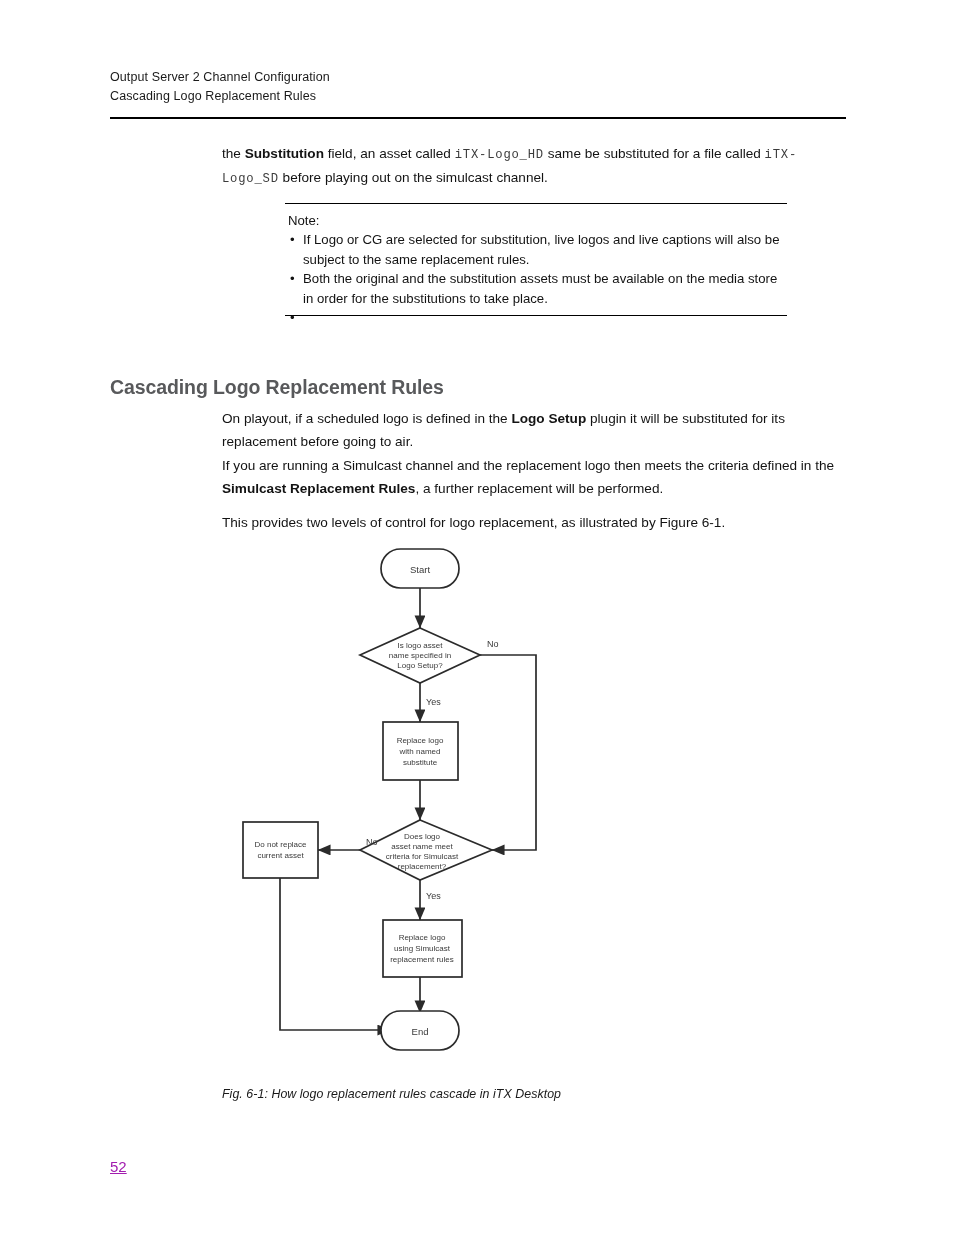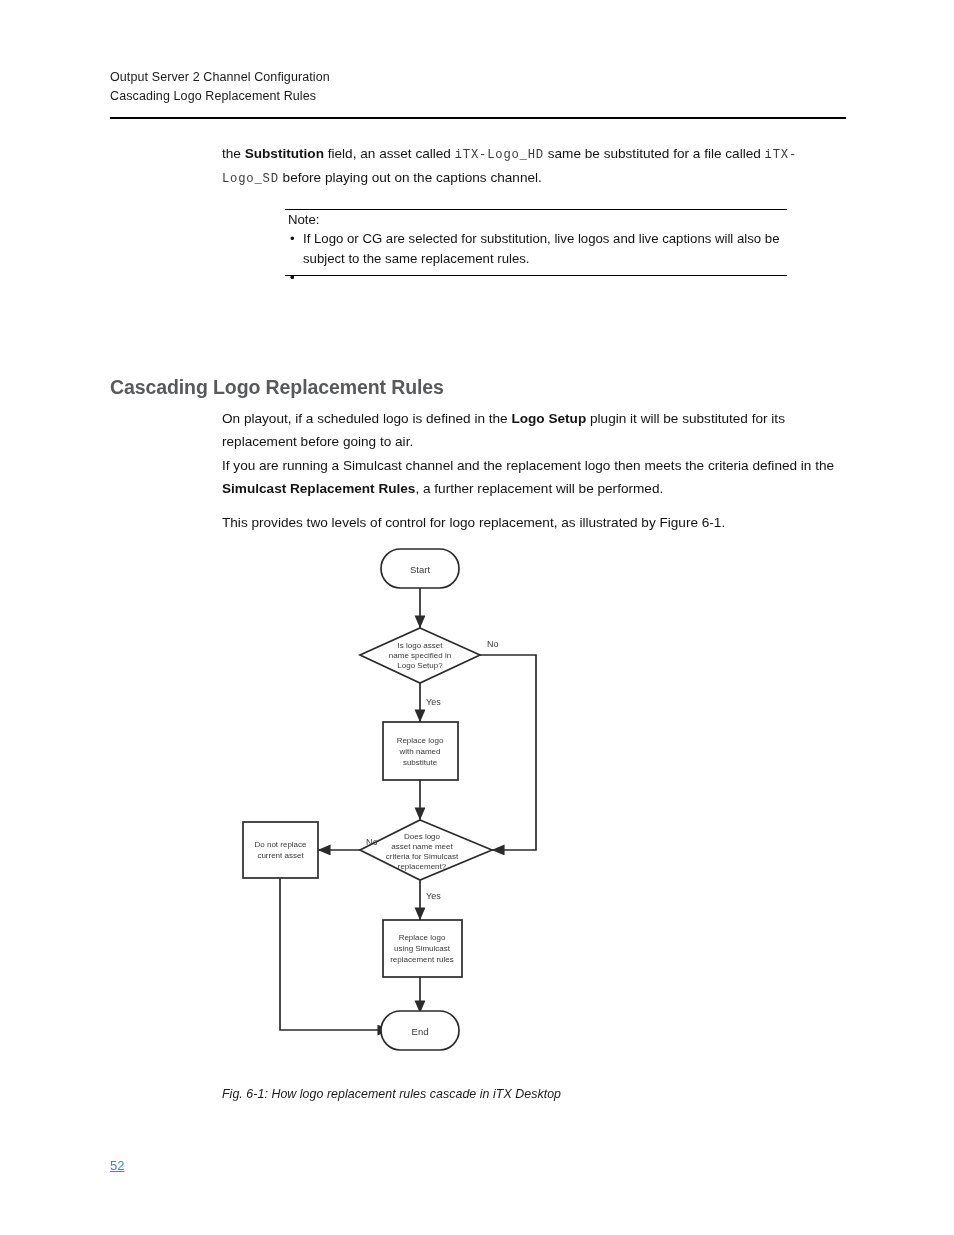--- a/index.html
+++ b/index.html
@@ -60,25 +60,25 @@
     font-family: "Liberation Mono", monospace;
     font-size: 12.2px;
     letter-spacing: 0.8px;
     color: #3b3b3b;
   }
 
   
   .note {
     position: absolute;
     left: 285px;
-    top: 209px;
+    top: 203px;
     width: 502px;
     border-top: 1.6px solid #000;
     border-bottom: 1.6px solid #000;
-    padding: 0 0 7px 0;
+    padding: 7px 0 7px 0;
     box-sizing: content-box;
   }
   .note-title {
     font-size: 13.2px;
     line-height: 19px;
     color: #131313;
     padding-left: 3px;
   }
   .note-list {
     margin: 0;
@@ -143,47 +143,48 @@
     color: #1a1a1a;
     letter-spacing: 0.05px;
     margin-top: 24px;
   }
 
   
   .folio {
     position: absolute;
     left: 110px;
     top: 1158px;
-    font-size: 13px;
-    color: #3b82f6;
+    font-size: 15px;
+    color: #a21caf;
     text-decoration: underline;
   }
 </style>
 </head>
 <body>
 
 <div class="page">
 
   <div class="header">
     <div class="header-line">Output Server 2 Channel Configuration</div>
     <div class="header-line">Cascading Logo Replacement Rules</div>
   </div>
   <div class="header-rule"></div>
 
-  <div class="intro"><span>the </span><b>Substitution</b><span> field, an asset called </span><span class="mono">iTX-Logo_HD</span><span> same be substituted for a file called </span><span class="mono">iTX-Logo_SD</span><span> before playing out on the captions channel.</span></div>
+  <div class="intro"><span>the </span><b>Substitution</b><span> field, an asset called </span><span class="mono">iTX-Logo_HD</span><span> same be substituted for a file called </span><span class="mono">iTX-Logo_SD</span><span> before playing out on the simulcast channel.</span></div>
 
   <div class="note">
     <div class="note-title">Note:</div>
     <ul class="note-list">
       <li>
         <span class="bullet">•</span>
         <span>If Logo or CG are selected for substitution, live logos and live captions will also be subject to the same replacement rules.</span>
       </li>
       <li>
         <span class="bullet">•</span>
+        <span>Both the original and the substitution assets must be available on the media store in order for the substitutions to take place.</span>
       </li>
       <li>
         <span class="bullet">•</span>
       </li>
     </ul>
   </div>
 
   <div class="section-heading">Cascading Logo Replacement Rules</div>
 
   <div class="para para-2"><span>If you are running a Simulcast channel and the replacement logo then meets the criteria defined in the </span><b>Simulcast Replacement Rules</b><span>, a further replacement will be performed.</span></div>

